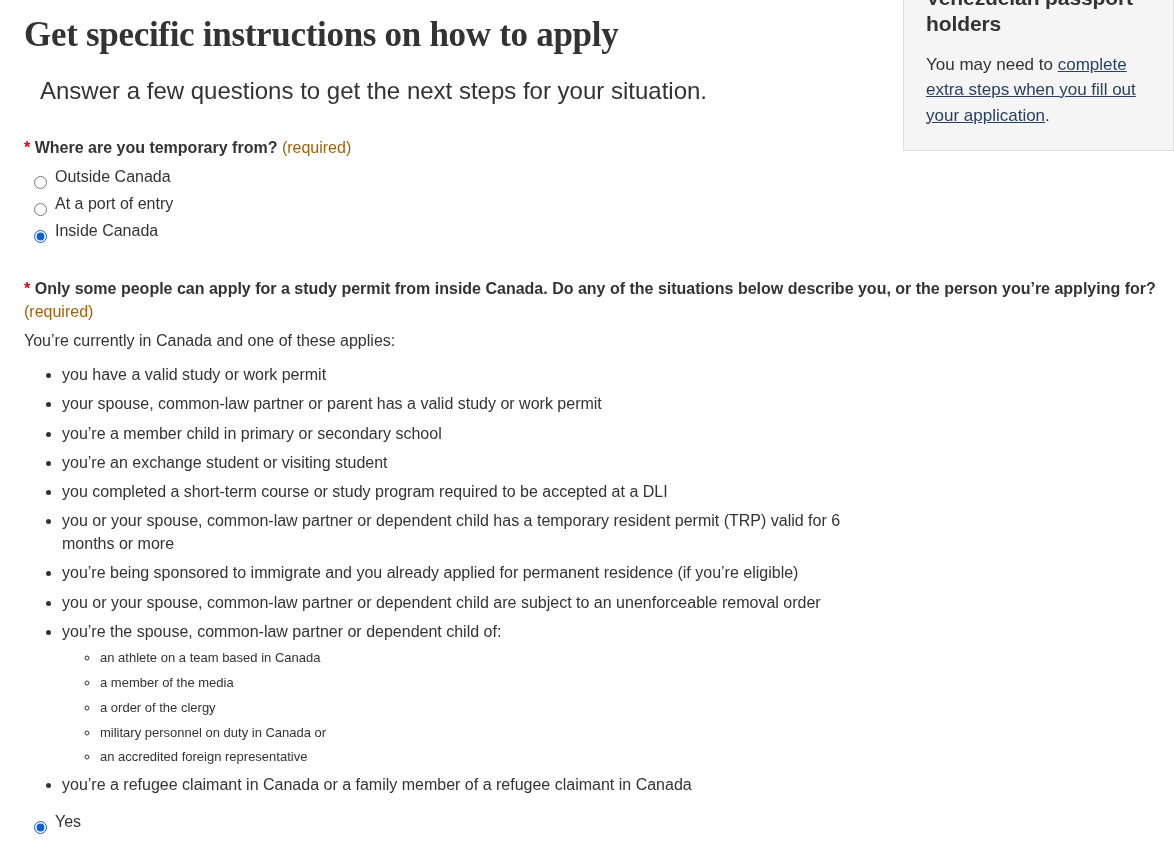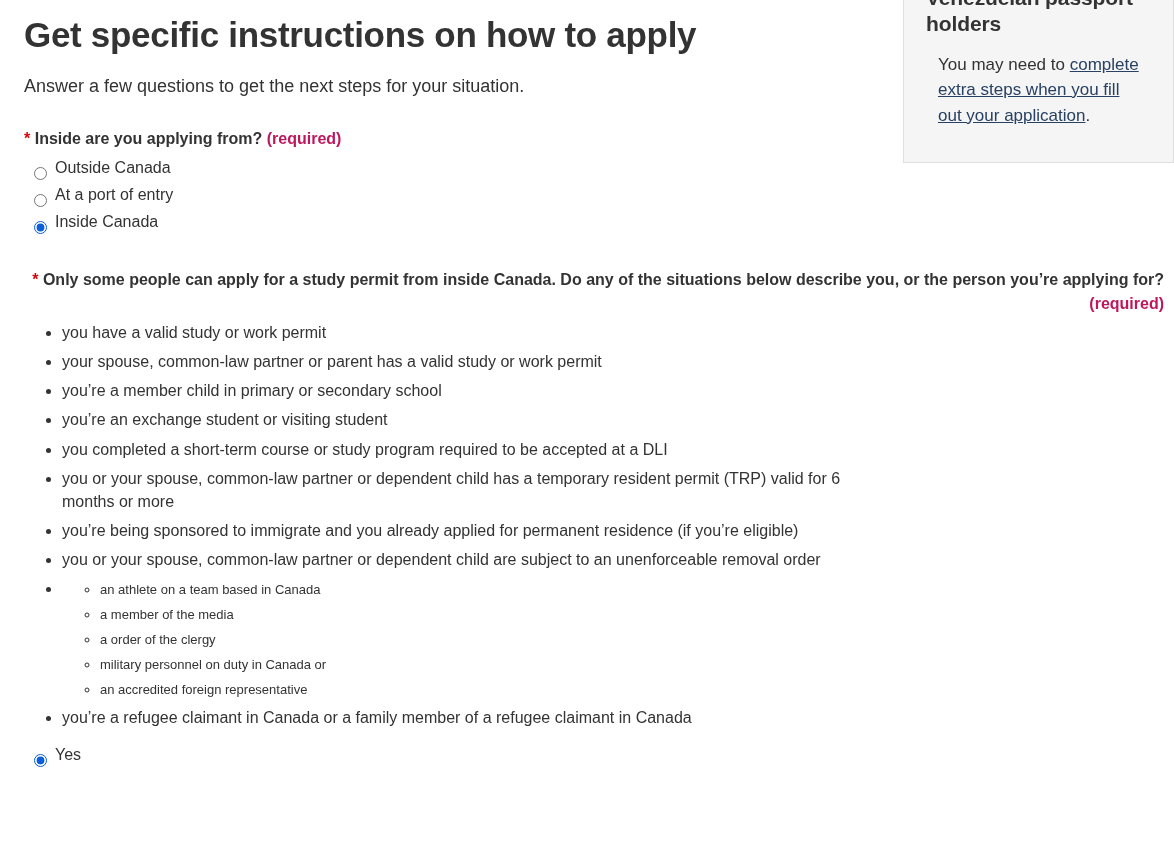--- a/index.html
+++ b/index.html
@@ -34,21 +34,21 @@
     font-weight: bold;
     line-height: 1.25;
     color: #333333;
     margin: 0 0 14px 0;
     letter-spacing: -0.1px;
   }
   .callout-text {
     font-size: 17px;
     line-height: 1.5;
     color: #333333;
-    margin: 12px;
+    margin: 0;
   }
   .callout-link {
     color: #284162;
     text-decoration: underline;
     cursor: pointer;
   }
 
   
   .main {
     position: absolute;
@@ -57,38 +57,39 @@
     width: 900px;
     padding: 14px 0 0 24px;
   }
   h1.page-title {
     font-size: 35px;
     font-weight: bold;
     line-height: 1.2;
     color: #333333;
     margin: 0 0 18px 0;
     letter-spacing: -0.3px;
+    font-family: Liberation Serif, serif;
   }
   .lede {
-    font-size: 18px;
+    font-size: 24px;
     line-height: 1.4;
     color: #333333;
-    margin: 0 0 28px 0;
+    margin: 0 0 28px 16px;
   }
 
   .legend {
     font-size: 16px;
     line-height: 1.45;
     font-weight: bold;
     color: #333333;
     margin: 0 0 6px 0;
   }
-  .legend.wide { width: 1140px; text-align: right; }
+  .legend.wide { width: 1140px; }
   .asterisk { color: #d3080c; font-weight: bold; }
-  .required { color: #be185d; font-weight: bold; }
+  .required { color: #a16207; font-weight: normal; }
 
   .radio-list { margin: 0 0 0 0; padding: 0; list-style: none; }
   .radio-row {
     display: flex;
     align-items: flex-end;
     margin: 3px 0;
   }
   .radio-row input[type="radio"] {
     margin: 0 8px 0 10px;
     width: 13px;
@@ -146,51 +147,53 @@
     <div class="callout-title">Venezuelan passport holders</div>
     <p class="callout-text"><span>You may need to </span><a class="callout-link" href="#">complete extra steps when you fill out your application</a><span>.</span></p>
   </aside>
 
   <main class="main">
 
     <h1 class="page-title">Get specific instructions on how to apply</h1>
     <p class="lede">Answer a few questions to get the next steps for your situation.</p>
 
     <div>
-      <p class="legend"><span class="asterisk">*</span> <span>Inside are you applying from?</span> <span class="required">(required)</span></p>
+      <p class="legend"><span class="asterisk">*</span> <span>Where are you temporary from?</span> <span class="required">(required)</span></p>
       <ul class="radio-list">
         <li class="radio-row">
           <input type="radio" name="applying-from" id="q1o0" style="">
           <label for="q1o0">Outside Canada</label>
         </li>
         <li class="radio-row">
           <input type="radio" name="applying-from" id="q1o2" style="">
           <label for="q1o2">At a port of entry</label>
         </li>
         <li class="radio-row">
           <input type="radio" name="applying-from" id="q1o1" checked="" style="">
           <label for="q1o1">Inside Canada</label>
         </li>
       </ul>
     </div>
 
     <div class="group-2">
       <p class="legend wide"><span class="asterisk">*</span> <span>Only some people can apply for a study permit from inside Canada. Do any of the situations below describe you, or the person you’re applying for?</span> <span class="required">(required)</span></p>
 
+      <p class="intro-line">You’re currently in Canada and one of these applies:</p>
 
       <ul class="bullets">
         <li>you have a valid study or work permit</li>
         <li>your spouse, common-law partner or parent has a valid study or work permit</li>
         <li>you’re a member child in primary or secondary school</li>
         <li>you’re an exchange student or visiting student</li>
         <li>you completed a short-term course or study program required to be accepted at a DLI</li>
         <li>you or your spouse, common-law partner or dependent child has a temporary resident permit (TRP) valid for 6 months or more</li>
         <li>you’re being sponsored to immigrate and you already applied for permanent residence (if you’re eligible)</li>
         <li>you or your spouse, common-law partner or dependent child are subject to an unenforceable removal order</li>
         <li>
+          <span>you’re the spouse, common-law partner or dependent child of:</span>
           <ul class="sub">
             <li>an athlete on a team based in Canada</li>
             <li>a member of the media</li>
             <li>a order of the clergy</li>
             <li>military personnel on duty in Canada or</li>
             <li>an accredited foreign representative</li>
           </ul>
         </li>
         <li>you’re a refugee claimant in Canada or a family member of a refugee claimant in Canada</li>
       </ul>

